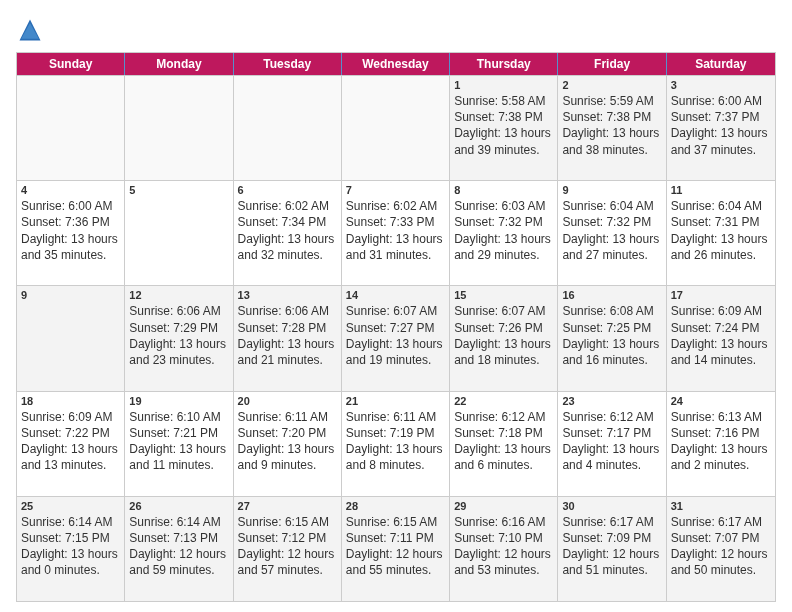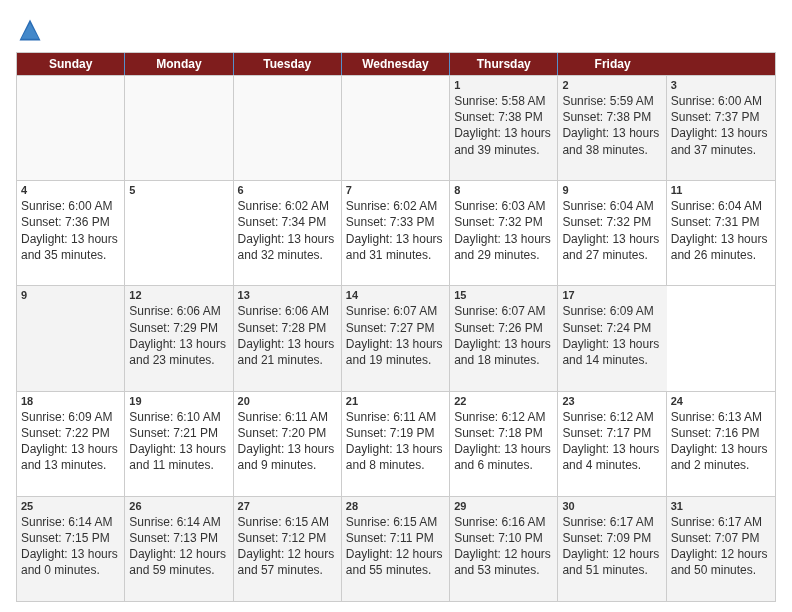--- a/index.html
+++ b/index.html
@@ -55,21 +55,21 @@
     }
     .calendar {
       flex: 1;
       display: flex;
       flex-direction: column;
       border: 1px solid #ccc;
     }
     .cal-header-row {
       display: grid;
       grid-template-columns: repeat(7, 1fr);
-      background: #7f1d1d;
+      background: #be185d;
     }
     .cal-header-cell {
       color: #fff;
       font-size: 12px;
       font-weight: bold;
       padding: 4px 4px;
       text-align: center;
       border-right: 1px solid #5590cc;
     }
     .cal-header-cell:last-child { border-right: none; }
@@ -130,20 +130,21 @@
   </div>
 
   <div class="calendar">
     <div class="cal-header-row">
     <div class="cal-header-cell">Sunday</div>
         <div class="cal-header-cell">Monday</div>
         <div class="cal-header-cell">Tuesday</div>
         <div class="cal-header-cell">Wednesday</div>
         <div class="cal-header-cell">Thursday</div>
         <div class="cal-header-cell">Friday</div>
+        <div class="cal-header-cell">Saturday</div>
       </div>
     <div class="cal-body">
     <div class="cal-week">
           <div class="cal-cell empty"></div>
           <div class="cal-cell empty"></div>
           <div class="cal-cell empty"></div>
           <div class="cal-cell empty"></div>
           <div class="cal-cell alt">
         <span class="day-num">1</span>
         <div class="cell-text">
@@ -252,20 +253,28 @@
       </div>
           <div class="cal-cell alt">
         <span class="day-num">15</span>
         <div class="cell-text">
           Sunrise: 6:07 AM<br>
           Sunset: 7:26 PM<br>
           Daylight: 13 hours and 18 minutes.
         </div>
       </div>
           <div class="cal-cell alt">
+        <span class="day-num">16</span>
+        <div class="cell-text">
+          Sunrise: 6:08 AM<br>
+          Sunset: 7:25 PM<br>
+          Daylight: 13 hours and 16 minutes.
+        </div>
+      </div>
+          <div class="cal-cell alt">
         <span class="day-num">17</span>
         <div class="cell-text">
           Sunrise: 6:09 AM<br>
           Sunset: 7:24 PM<br>
           Daylight: 13 hours and 14 minutes.
         </div>
       </div>
         </div>
         <div class="cal-week">
           <div class="cal-cell">

